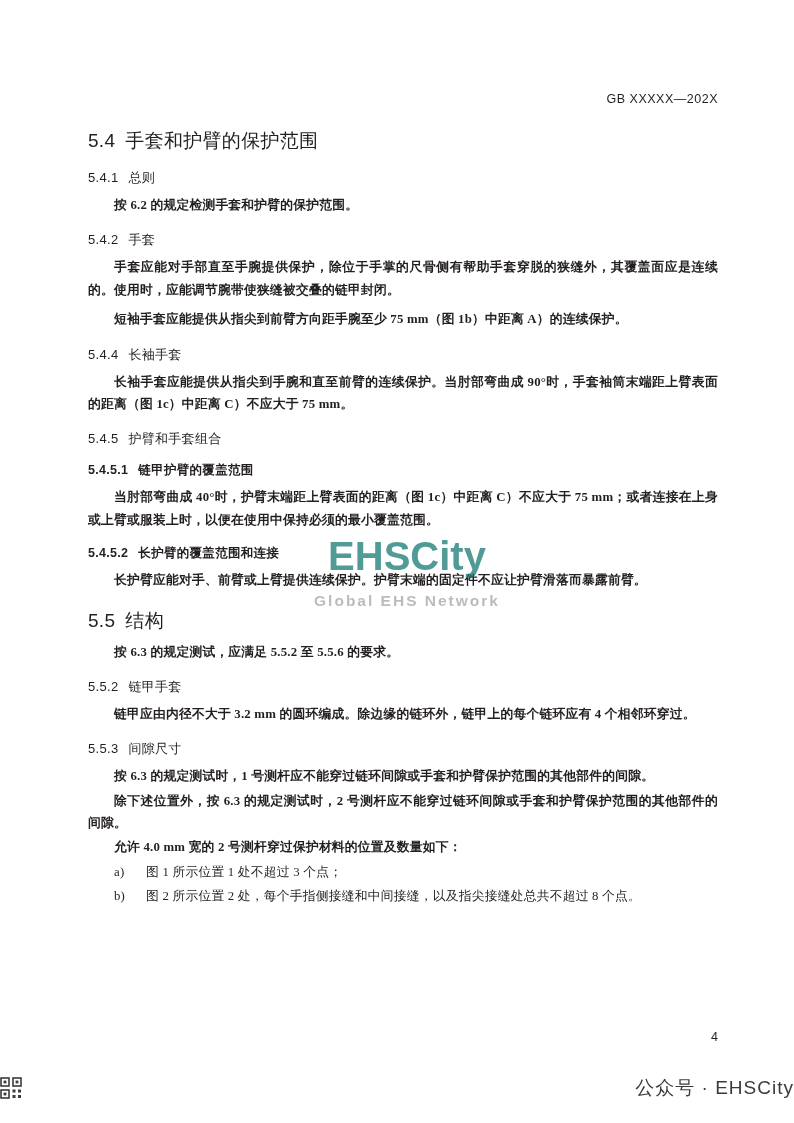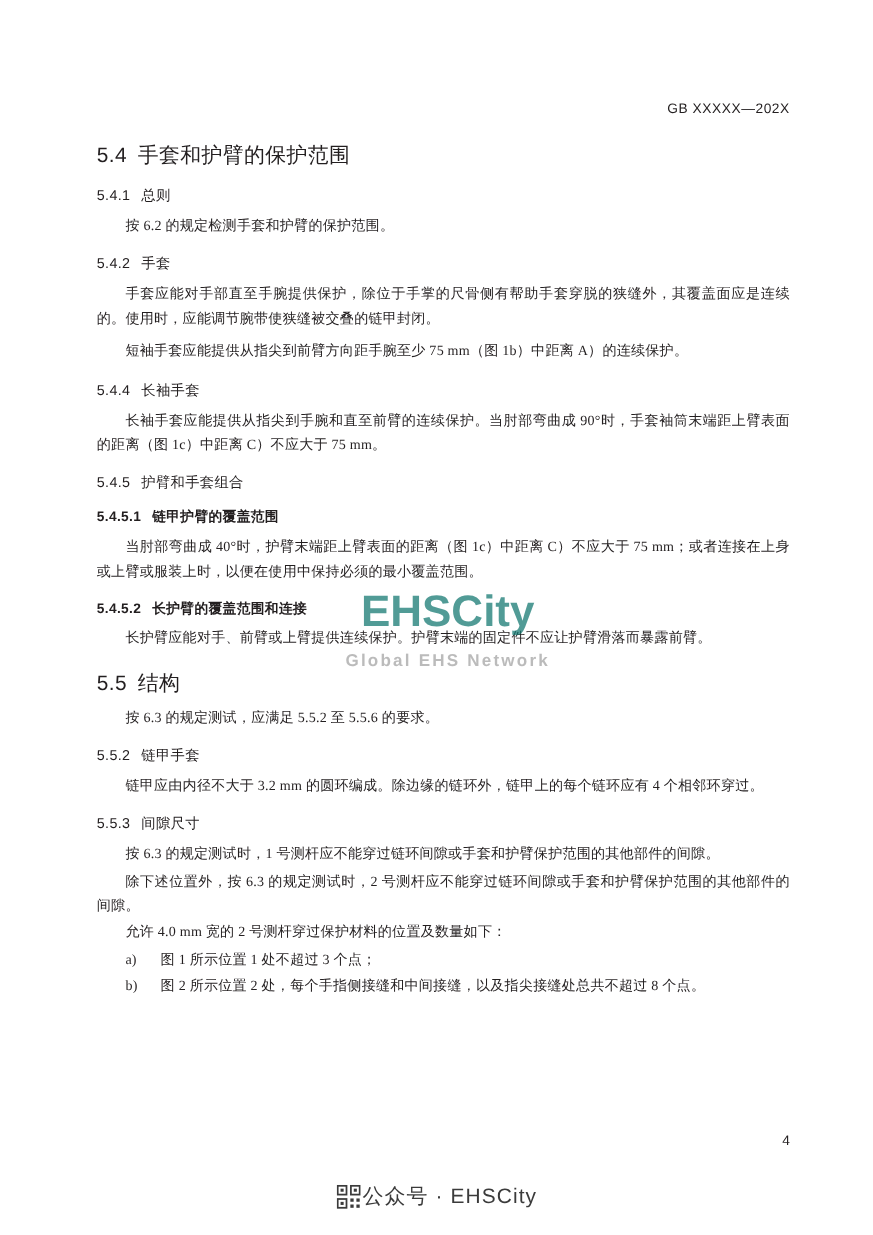--- a/index.html
+++ b/index.html
@@ -61,20 +61,21 @@
     display: inline-block;
     margin-right: 10px;
   }
   p.body {
     font-size: 12.8px;
     line-height: 1.75;
     margin: 7px 0 0 0;
     text-align: justify;
     text-indent: 26px;
     letter-spacing: 0.2px;
+    font-weight: bold;
   }
   p.body.tight {
     margin-top: 2px;
   }
   .list-item {
     font-size: 12.8px;
     line-height: 1.75;
     margin: 2px 0 0 0;
     padding-left: 26px;
     letter-spacing: 0.2px;
@@ -123,21 +124,21 @@
     letter-spacing: 2px;
     margin-top: 16px;
   }
   
   .footer-brand {
     position: absolute;
     left: 0;
     top: 1075px;
     width: 794px;
     display: flex;
-    justify-content: center;
+    justify-content: space-between;
     align-items: center;
     gap: 2px;
   }
   .footer-brand .qr-icon {
     width: 22px;
     height: 22px;
     display: inline-block;
   }
   .footer-brand .brand-text {
     font-family: "Liberation Sans", sans-serif;

